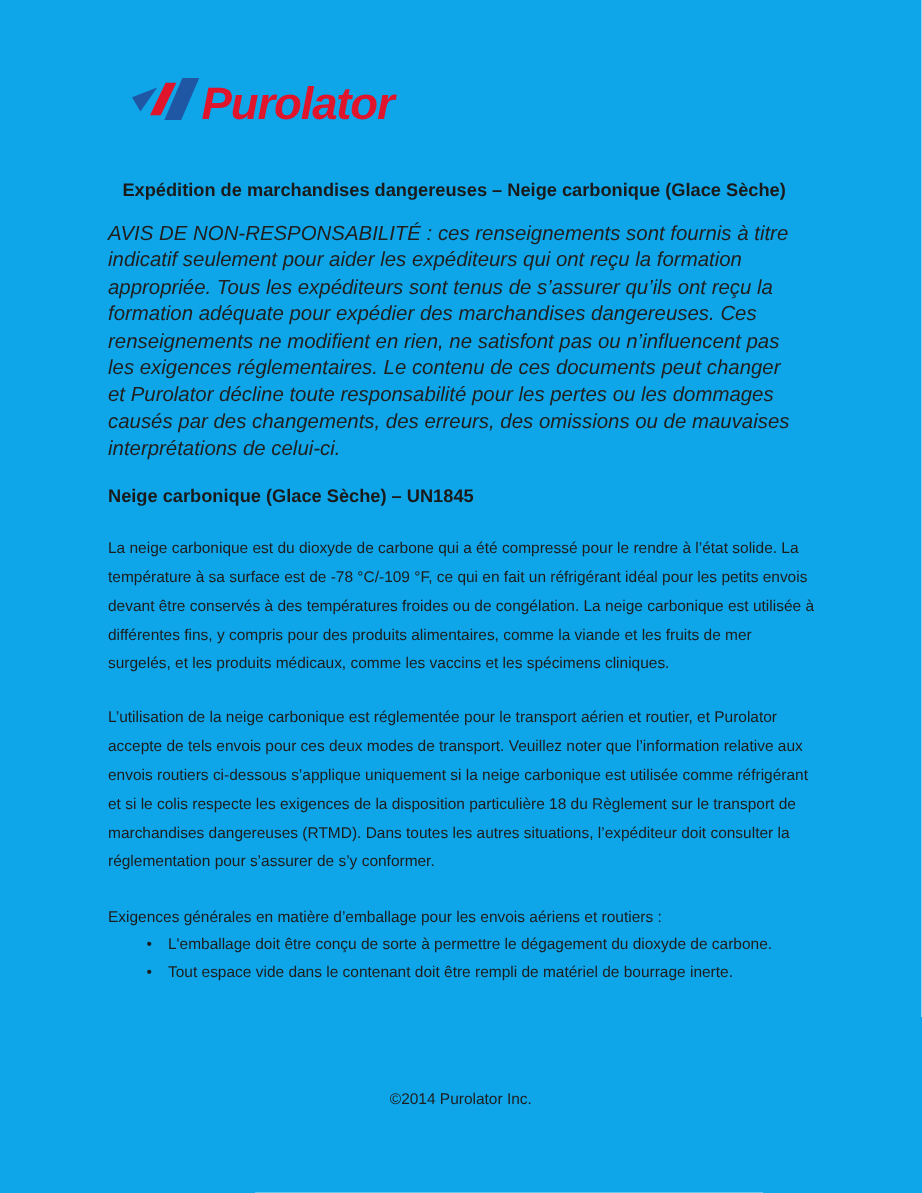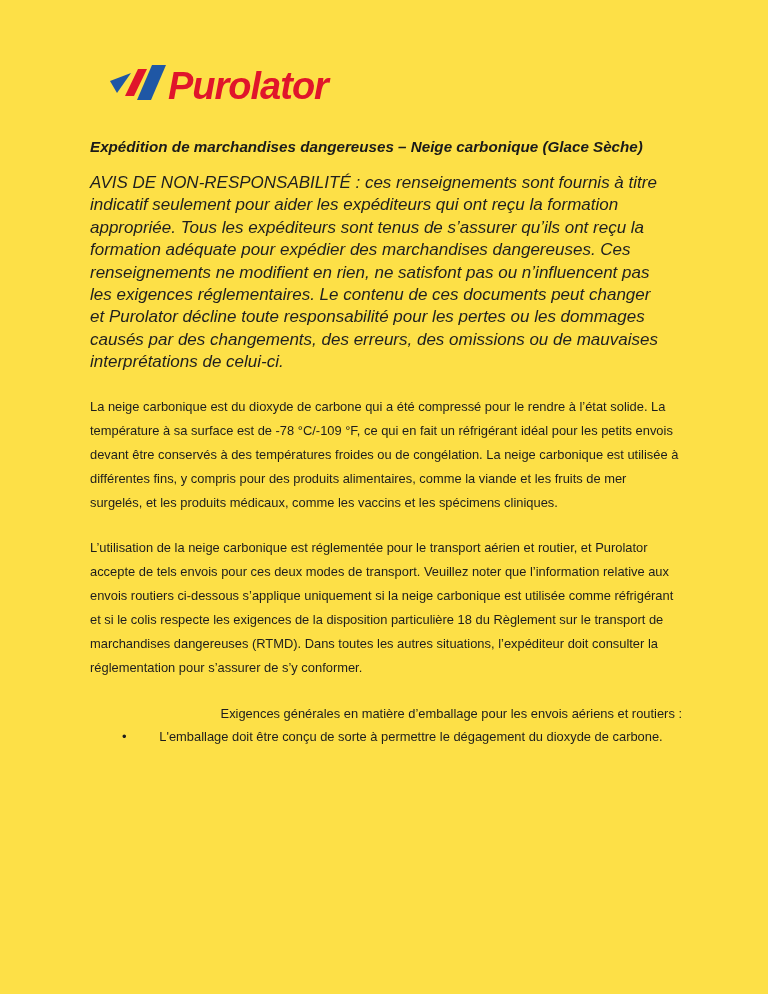--- a/index.html
+++ b/index.html
@@ -1,44 +1,43 @@
 <!DOCTYPE html>
 <html><head>
 <meta charset="utf-8">
 <style>
   html, body { margin: 0; padding: 0; background: #ffffff; }
   .page {
     position: relative;
     width: 768px;
     height: 994px;
-    background: #fde047;
+    background: #0ea5e9;
     font-family: "Liberation Sans", sans-serif;
     color: #1d1d1d;
     overflow: hidden;
   }
   .logo {
     position: absolute;
     left: 98px;
     top: 58px;
     width: 260px;
     height: 52px;
   }
   .body-col {
     position: absolute;
     left: 90px;
     top: 136px;
     width: 592px;
   }
   h1.doc-title {
-    margin: 0;
+    margin: 12px;
     font-size: 15.2px;
     font-weight: bold;
     line-height: 21px;
     color: #1a1a1a;
-    font-style: italic;
   }
   p.disclaimer {
     margin: 15px 16px 0 0;
     font-style: italic;
     font-size: 17px;
     line-height: 22.4px;
     color: #1f1f1f;
   }
   h2.section-heading {
     margin: 17px 0 0 0;
@@ -49,30 +48,29 @@
   }
   p.body-text {
     margin: 21px 0 0 0;
     font-size: 12.9px;
     line-height: 24px;
   }
   p.list-intro {
     margin: 22px 0 0 0;
     font-size: 12.9px;
     line-height: 23px;
-    text-align: right;
   }
   ul.req-list {
     margin: 0;
     padding: 0 0 0 50px;
     font-size: 12.9px;
     line-height: 23px;
     list-style: none;
   }
-  ul.req-list li { position: relative; text-align: center; }
+  ul.req-list li { position: relative; }
   ul.req-list li::before {
     content: "\2022";
     position: absolute;
     left: -18px;
     font-size: 13px;
   }
   .u { }
   .footer {
     position: absolute;
     left: 0;
@@ -96,28 +94,31 @@
       <text x="70" y="41" font-family="Liberation Sans, sans-serif" font-size="38" font-weight="bold" font-style="italic" letter-spacing="-1" fill="#e0152b">Purolator</text>
     </svg>
   </div>
 
   <div class="body-col">
 
     <h1 class="doc-title">Expédition de marchandises dangereuses – Neige carbonique (Glace Sèche)</h1>
 
     <p class="disclaimer">AVIS DE NON-RESPONSABILITÉ : ces renseignements sont fournis à titre indicatif seulement pour aider les expéditeurs qui ont reçu la formation appropriée. Tous les expéditeurs sont tenus de s’assurer qu’ils ont reçu la formation adéquate pour expédier des marchandises dangereuses. Ces renseignements ne modifient en rien, ne satisfont pas ou n’influencent pas les exigences réglementaires. Le contenu de ces documents peut changer et Purolator décline toute responsabilité pour les pertes ou les dommages causés par des changements, des erreurs, des omissions ou de mauvaises interprétations de celui-ci.</p>
 
+    <h2 class="section-heading">Neige carbonique (Glace Sèche) – UN1845</h2>
 
     <p class="body-text">La neige carbonique est du dioxyde de carbone qui a été compressé pour le rendre à l’état solide. La température à sa surface est de -78 °C/-109 °F, ce qui en fait un réfrigérant idéal pour les petits envois devant être conservés à des températures froides ou de congélation. La neige carbonique est utilisée à différentes fins, y compris pour des produits alimentaires, comme la viande et les fruits de mer surgelés, et les produits médicaux, comme les vaccins et les spécimens cliniques.</p>
 
     <p class="body-text"><span>L’utilisation de la neige carbonique est réglementée pour le transport aérien et routier, et Purolator accepte de tels envois pour ces deux modes de transport. Veuillez noter que l’information relative aux envois routiers ci-dessous s’applique </span><span class="u">uniquement</span><span> si la neige carbonique est utilisée comme réfrigérant et si le colis respecte les exigences de la disposition particulière 18 du Règlement sur le transport de marchandises dangereuses (RTMD). Dans toutes les autres situations, l’expéditeur doit consulter la réglementation pour s’assurer de s’y conformer.</span></p>
 
     <p class="list-intro">Exigences générales en matière d’emballage pour les envois aériens et routiers :</p>
 
     <ul class="req-list">
       <li>L'emballage doit être conçu de sorte à permettre le dégagement du dioxyde de carbone.</li>
+      <li>Tout espace vide dans le contenant doit être rempli de matériel de bourrage inerte.</li>
     </ul>
 
 
   </div>
 
+  <div class="footer">©2014 Purolator Inc.</div>
 
 </div>
 
 </body></html>

